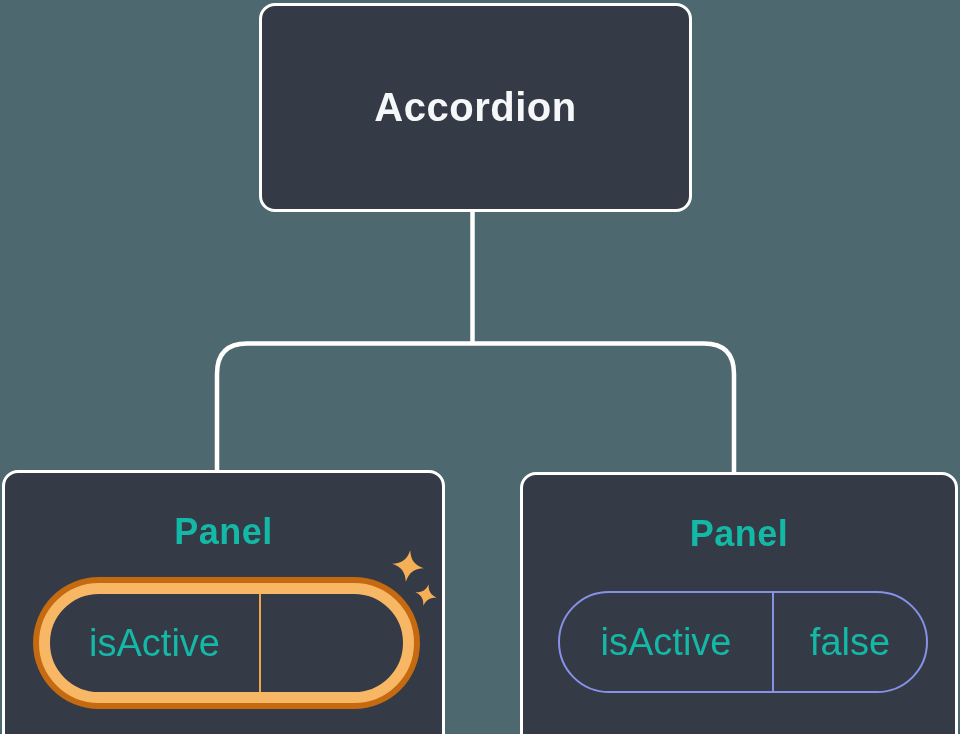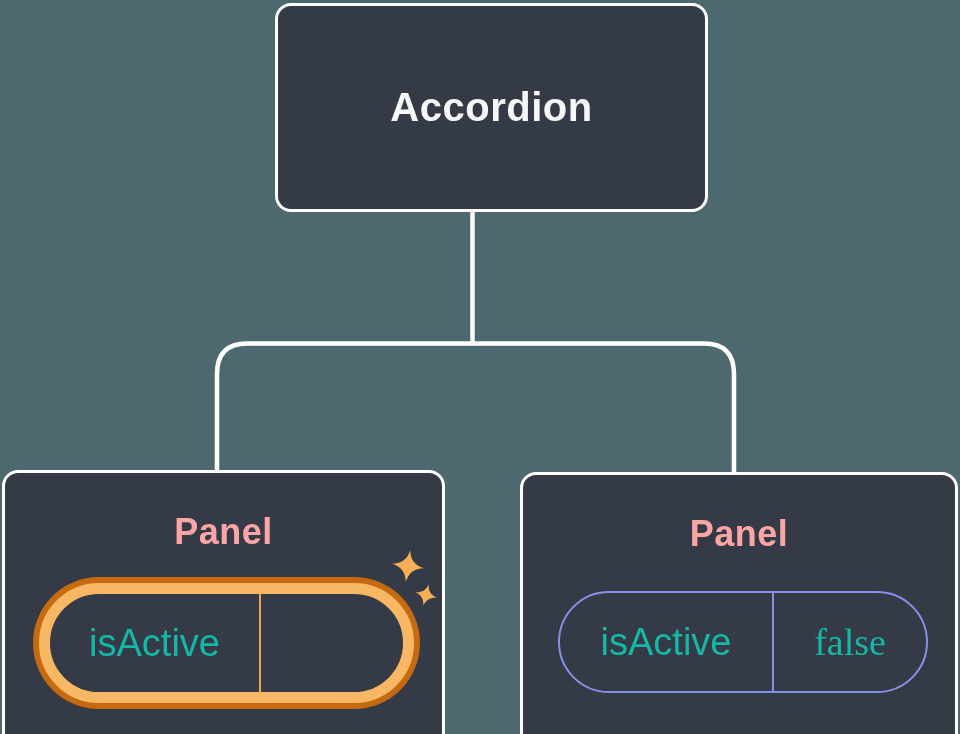--- a/index.html
+++ b/index.html
@@ -20,40 +20,40 @@
   }
   .node {
     position: absolute;
     background: #343A46;
     border: 3px solid #FFFFFF;
     border-radius: 16px;
     box-sizing: border-box;
     color: #F6F7F9;
   }
   .node.root {
-    left: 275px; top: 3px;
+    left: 259px; top: 3px;
     width: 433px; height: 209px;
     display: flex; align-items: center; justify-content: center;
   }
   .root-label {
     font-size: 40px; font-weight: 600; letter-spacing: 0.5px;
   }
   .node.panel-left {
     left: 2px; top: 470px;
     width: 443px; height: 300px;
   }
   .node.panel-right {
     left: 520px; top: 472px;
     width: 438px; height: 298px;
   }
   .panel-title {
     position: absolute; left: 0; right: 0; top: 38px;
     text-align: center;
     font-size: 36px; font-weight: 600; letter-spacing: 0.5px;
-    color: #fca5a5;
+    color: #14b8a6;
   }
   .pill {
     position: absolute;
     box-sizing: border-box;
     display: flex;
     align-items: stretch;
     border-radius: 999px;
     background: #343A46;
     color: #14b8a6;
     font-size: 38px;
@@ -69,21 +69,21 @@
     left: 35px; top: 116px;
     width: 370px; height: 102px;
     border: 2px solid #8891E8;
   }
   .pill-cell {
     display: flex; align-items: center; justify-content: center;
   }
   .pill-active .cell-key   { width: 209px; border-right: 2px solid #EFA64A; }
   .pill-active .cell-value { flex: 1; font-weight: 700; }
   .pill-inactive .cell-key   { width: 212px; border-right: 2px solid #8891E8; }
-  .pill-inactive .cell-value { flex: 1; font-family: Liberation Serif, serif; }
+  .pill-inactive .cell-value { flex: 1; }
   .sparkles {
     position: absolute;
     left: 376px; top: 70px;
     width: 64px; height: 70px;
     overflow: visible;
   }
 </style>
 </head>
 <body>
 

